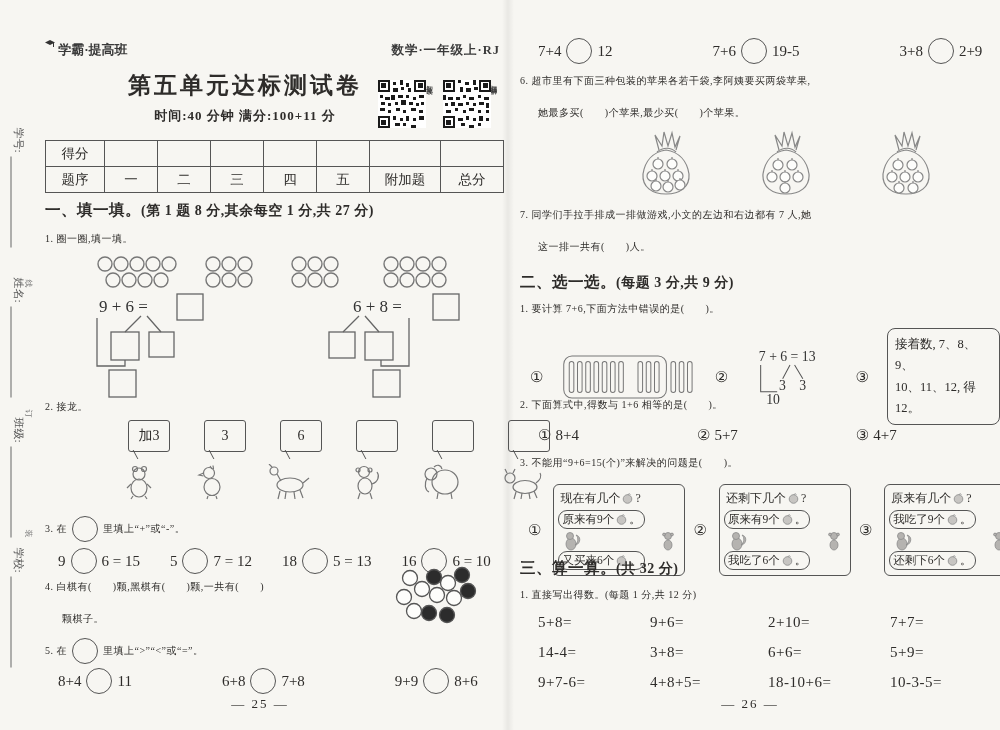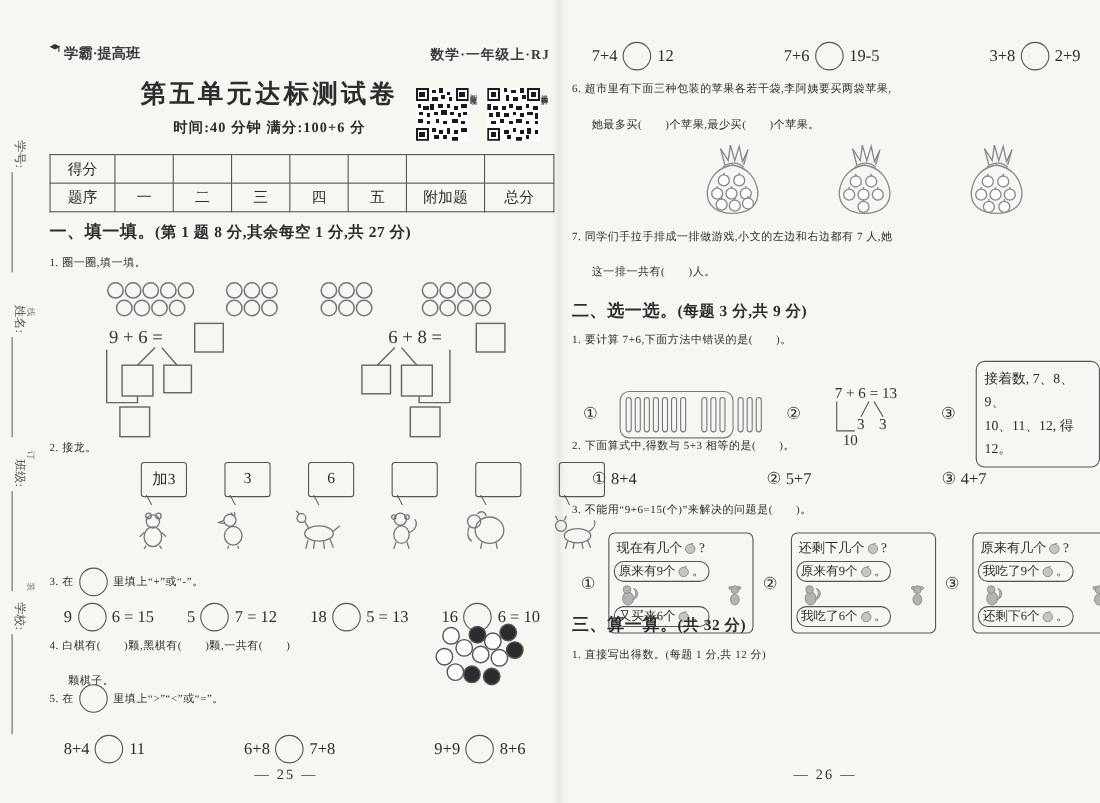--- a/index.html
+++ b/index.html
@@ -78,21 +78,21 @@
         <polygon points="5,0 10,2.5 5,5 0,2.5" fill="#333"></polygon>
           <line x1="8.5" y1="3" x2="8.5" y2="7" stroke="#333" stroke-width="1"></line>
       </svg>
       <span>学霸·提高班</span>
     </span>
     <span class="edition abs" style="right:0;top:2px;">数学·一年级上·RJ</span>
   </div>
 
   <div class="abs" style="left:95px;top:70px;width:300px;">
     <div class="title">第五单元达标测试卷</div>
-    <div class="subtitle">时间:40 分钟  满分:100+6 分</div>
+    <div class="subtitle">时间:40 分钟  满分:100+11 分</div>
   </div>
 
   <div class="abs" style="left:378px;top:80px;display:flex;gap:10px;">
     <div style="display:flex;">
       <svg width="48" height="48" viewBox="0 0 29 29" shape-rendering="crispEdges">
         <rect x="0" y="0" width="29" height="29" fill="#fff"></rect>
         <g fill="#1a1a1a">
           <rect x="0" y="0" width="7" height="7"></rect>
             <rect x="22" y="0" width="7" height="7"></rect>
             <rect x="0" y="22" width="7" height="7"></rect>
@@ -392,21 +392,21 @@
         <circle cx="22" cy="46" r="7.5" fill="#fdfdfb"></circle>
       <circle cx="56" cy="18" r="7.5" fill="#fdfdfb"></circle>
       <circle cx="42" cy="12" r="7.5" fill="#2c2c2c"></circle>
         <circle cx="70" cy="10" r="7.5" fill="#2c2c2c"></circle>
       <circle cx="76" cy="26" r="7.5" fill="#2c2c2c"></circle>
         <circle cx="37" cy="48" r="7.5" fill="#2c2c2c"></circle>
       <circle cx="55" cy="50" r="7.5" fill="#2c2c2c"></circle>
     </g>
   </svg>
 
-  <div class="abs q" style="left:45px;top:622px;display:flex;align-items:center;">
+  <div class="abs q" style="left:45px;top:638px;display:flex;align-items:center;">
     <span>5. 在</span>
     <span class="circ"></span>
     <span>里填上“&gt;”“&lt;”或“=”。</span>
   </div>
   <div class="abs" style="left:58px;top:668px;display:flex;gap:90px;">
     <div class="cmp">
         <span>8+4</span>
         <span class="circ"></span>
         <span>11</span>
       </div>
@@ -530,21 +530,21 @@
       <text x="58" y="46" font-size="15" fill="#333">3</text>
       <text x="22" y="62" font-size="15" fill="#333">10</text>
     </svg>
     <span class="opt-num">③</span>
     <div style="border:1.2px solid #555;border-radius:8px;padding:5px 7px;font-size:12.5px;line-height:1.7;">
       <div>接着数, 7、8、9、</div>
       <div>10、11、12, 得12。</div>
     </div>
   </div>
 
-  <div class="abs q txt" style="left:520px;top:398px;">2. 下面算式中,得数与 5+3 相等的是(　　)。</div>
+  <div class="abs q txt" style="left:520px;top:398px;">2. 下面算式中,得数与 1+6 相等的是(　　)。</div>
   <div class="abs" style="left:538px;top:426px;display:flex;gap:118px;font-size:15px;">
     <span><span class="opt-num">①</span><span>8+4</span></span>
     <span><span class="opt-num">②</span><span>5+7</span></span>
     <span><span class="opt-num">③</span><span>4+7</span></span>
   </div>
 
   <div class="abs q txt" style="left:520px;top:456px;">3. 不能用“9+6=15(个)”来解决的问题是(　　)。</div>
   <div class="abs" style="left:528px;top:484px;display:flex;gap:8px;align-items:center;">
 
     <span class="opt-num">①</span>
@@ -669,15 +669,29 @@
         <span>。</span>
       </div>
     </div>
   </div>
 
   <div class="abs sec-head" style="left:520px;top:558px;">
     <span>三、算一算。</span><span class="sec-note">(共 32 分)</span>
   </div>
   <div class="abs q txt" style="left:520px;top:588px;">1. 直接写出得数。(每题 1 分,共 12 分)</div>
 
+  <div class="abs" style="left:538px;top:614px;width:430px;display:grid;grid-template-columns:112px 118px 122px 1fr;row-gap:13px;">
+    <span class="calc">5+8=</span>
+    <span class="calc">9+6=</span>
+    <span class="calc">2+10=</span>
+    <span class="calc">7+7=</span>
+    <span class="calc">14-4=</span>
+    <span class="calc">3+8=</span>
+    <span class="calc">6+6=</span>
+    <span class="calc">5+9=</span>
+    <span class="calc">9+7-6=</span>
+    <span class="calc">4+8+5=</span>
+    <span class="calc">18-10+6=</span>
+    <span class="calc">10-3-5=</span>
+  </div>
 
   <div class="abs footer-no" style="left:690px;top:696px;width:120px;">— 26 —</div>
 </div>
 
 </body></html>

